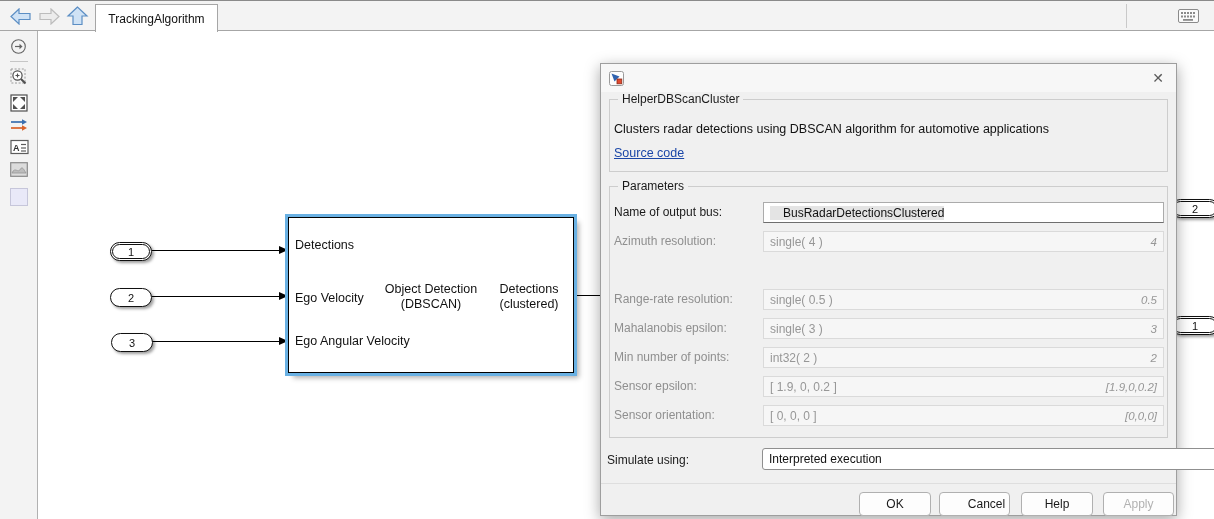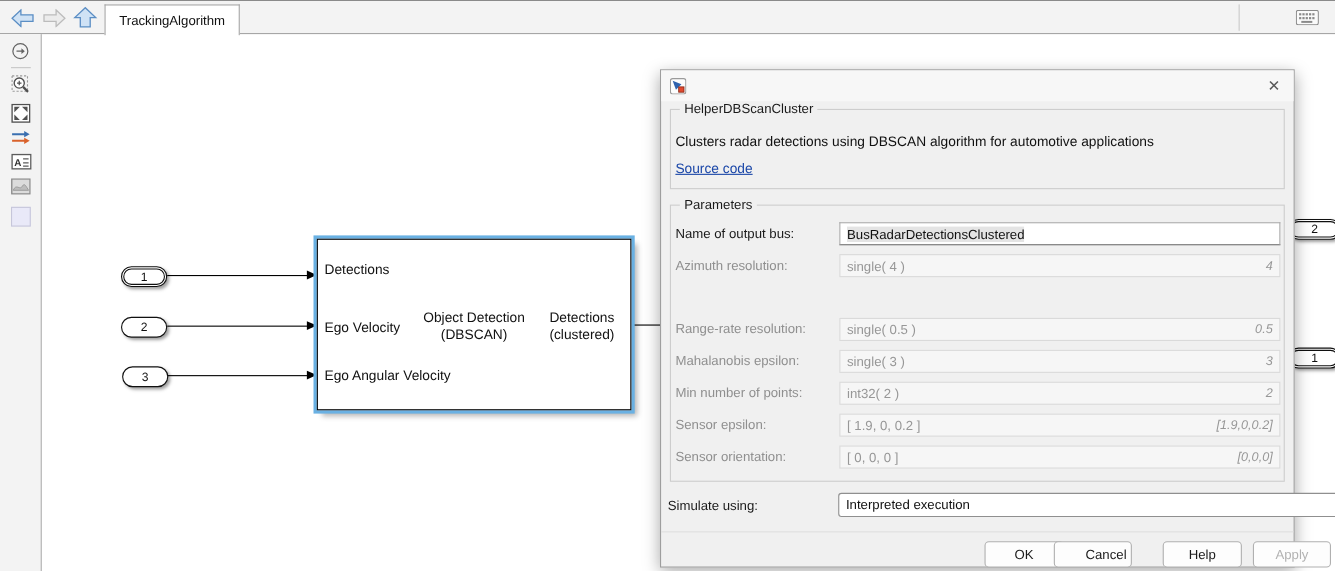--- a/index.html
+++ b/index.html
@@ -58,32 +58,32 @@
   .gb2 { left:8px; top:122px; width:559px; height:252px; }
   .desc { position:absolute; left:4px; top:22px; font-size:12.5px; color:#111; }
   .src-link { position:absolute; left:4px; top:46px; font-size:12.5px; color:#1b47a8;
     text-decoration:underline; cursor:pointer; }
   .param-row { position:absolute; left:0; width:100%; height:22px; }
   .param-label { position:absolute; left:4px; top:3px; font-size:12px; color:#8f8f8f; white-space:nowrap; }
   .param-label.enabled { color:#1a1a1a; }
   .field { position:absolute; left:153px; top:0; width:401px; height:21px; font-size:12px;
     display:flex; align-items:center; padding:0 6px; }
   .field.edit { background:#fff; border:1px solid #ababab; border-bottom-color:#6e6e6e; color:#111; cursor:text; }
-  .field.edit .sel { background:#e4e4e4; }
+  .field.edit .sel { background:#e4e4e4;padding-left:13px; }
   .field.ro { background:#f6f6f6; border:1px solid #dadada; color:#979797; }
   .field .rt { position:absolute; right:6px; font-style:italic; font-size:11.5px; color:#979797; }
   .sim-label { position:absolute; left:6px; top:389px; font-size:12px; color:#1a1a1a; }
   .combo { position:absolute; left:161px; top:384px; width:486px; height:22px; background:#fff;
     border:1px solid #8f8f8f; border-radius:3px; display:flex; align-items:center;
     padding:0 6px; font-size:12px; color:#111; cursor:pointer; }
   .combo .chev { position:absolute; right:8px; top:1px; color:#444; font-size:13px; }
   .dlg-footer-sep { position:absolute; left:0; right:0; top:419px; height:1px; background:#dedede; }
   .btn { position:absolute; top:428px; height:24px; background:#fdfdfd; border:1px solid #b0b0b0;
     border-radius:4px; font-size:12px; color:#1a1a1a; display:flex; align-items:center;
-    justify-content:center; cursor:pointer; font-family:"Liberation Sans", sans-serif;margin-left:36px; }
+    justify-content:center; cursor:pointer; font-family:"Liberation Sans", sans-serif; }
   .btn.disabled { color:#b2b2b2; cursor:default; }
 </style>
 </head>
 <body>
 
 <div class="canvas"></div>
 
 <div class="port bus" style="left:110px; top:241px;">
     <span>1</span>
   </div>
@@ -296,16 +296,16 @@
   </div>
 
   <span class="sim-label">Simulate using:</span>
   <div class="combo">
     <span>Interpreted execution</span>
     <span class="chev">⌄</span>
   </div>
 
   <div class="dlg-footer-sep"></div>
   <button class="btn" style="left:258px; width:72px;">OK</button>
-  <button class="btn" style="left:321px; width:71px;padding-left:24px;">Cancel</button>
+  <button class="btn" style="left:338px; width:71px;padding-left:24px;">Cancel</button>
   <button class="btn" style="left:420px; width:72px;">Help</button>
   <button class="btn disabled" style="left:502px; width:71px;">Apply</button>
 </div>
 
 </body></html>

